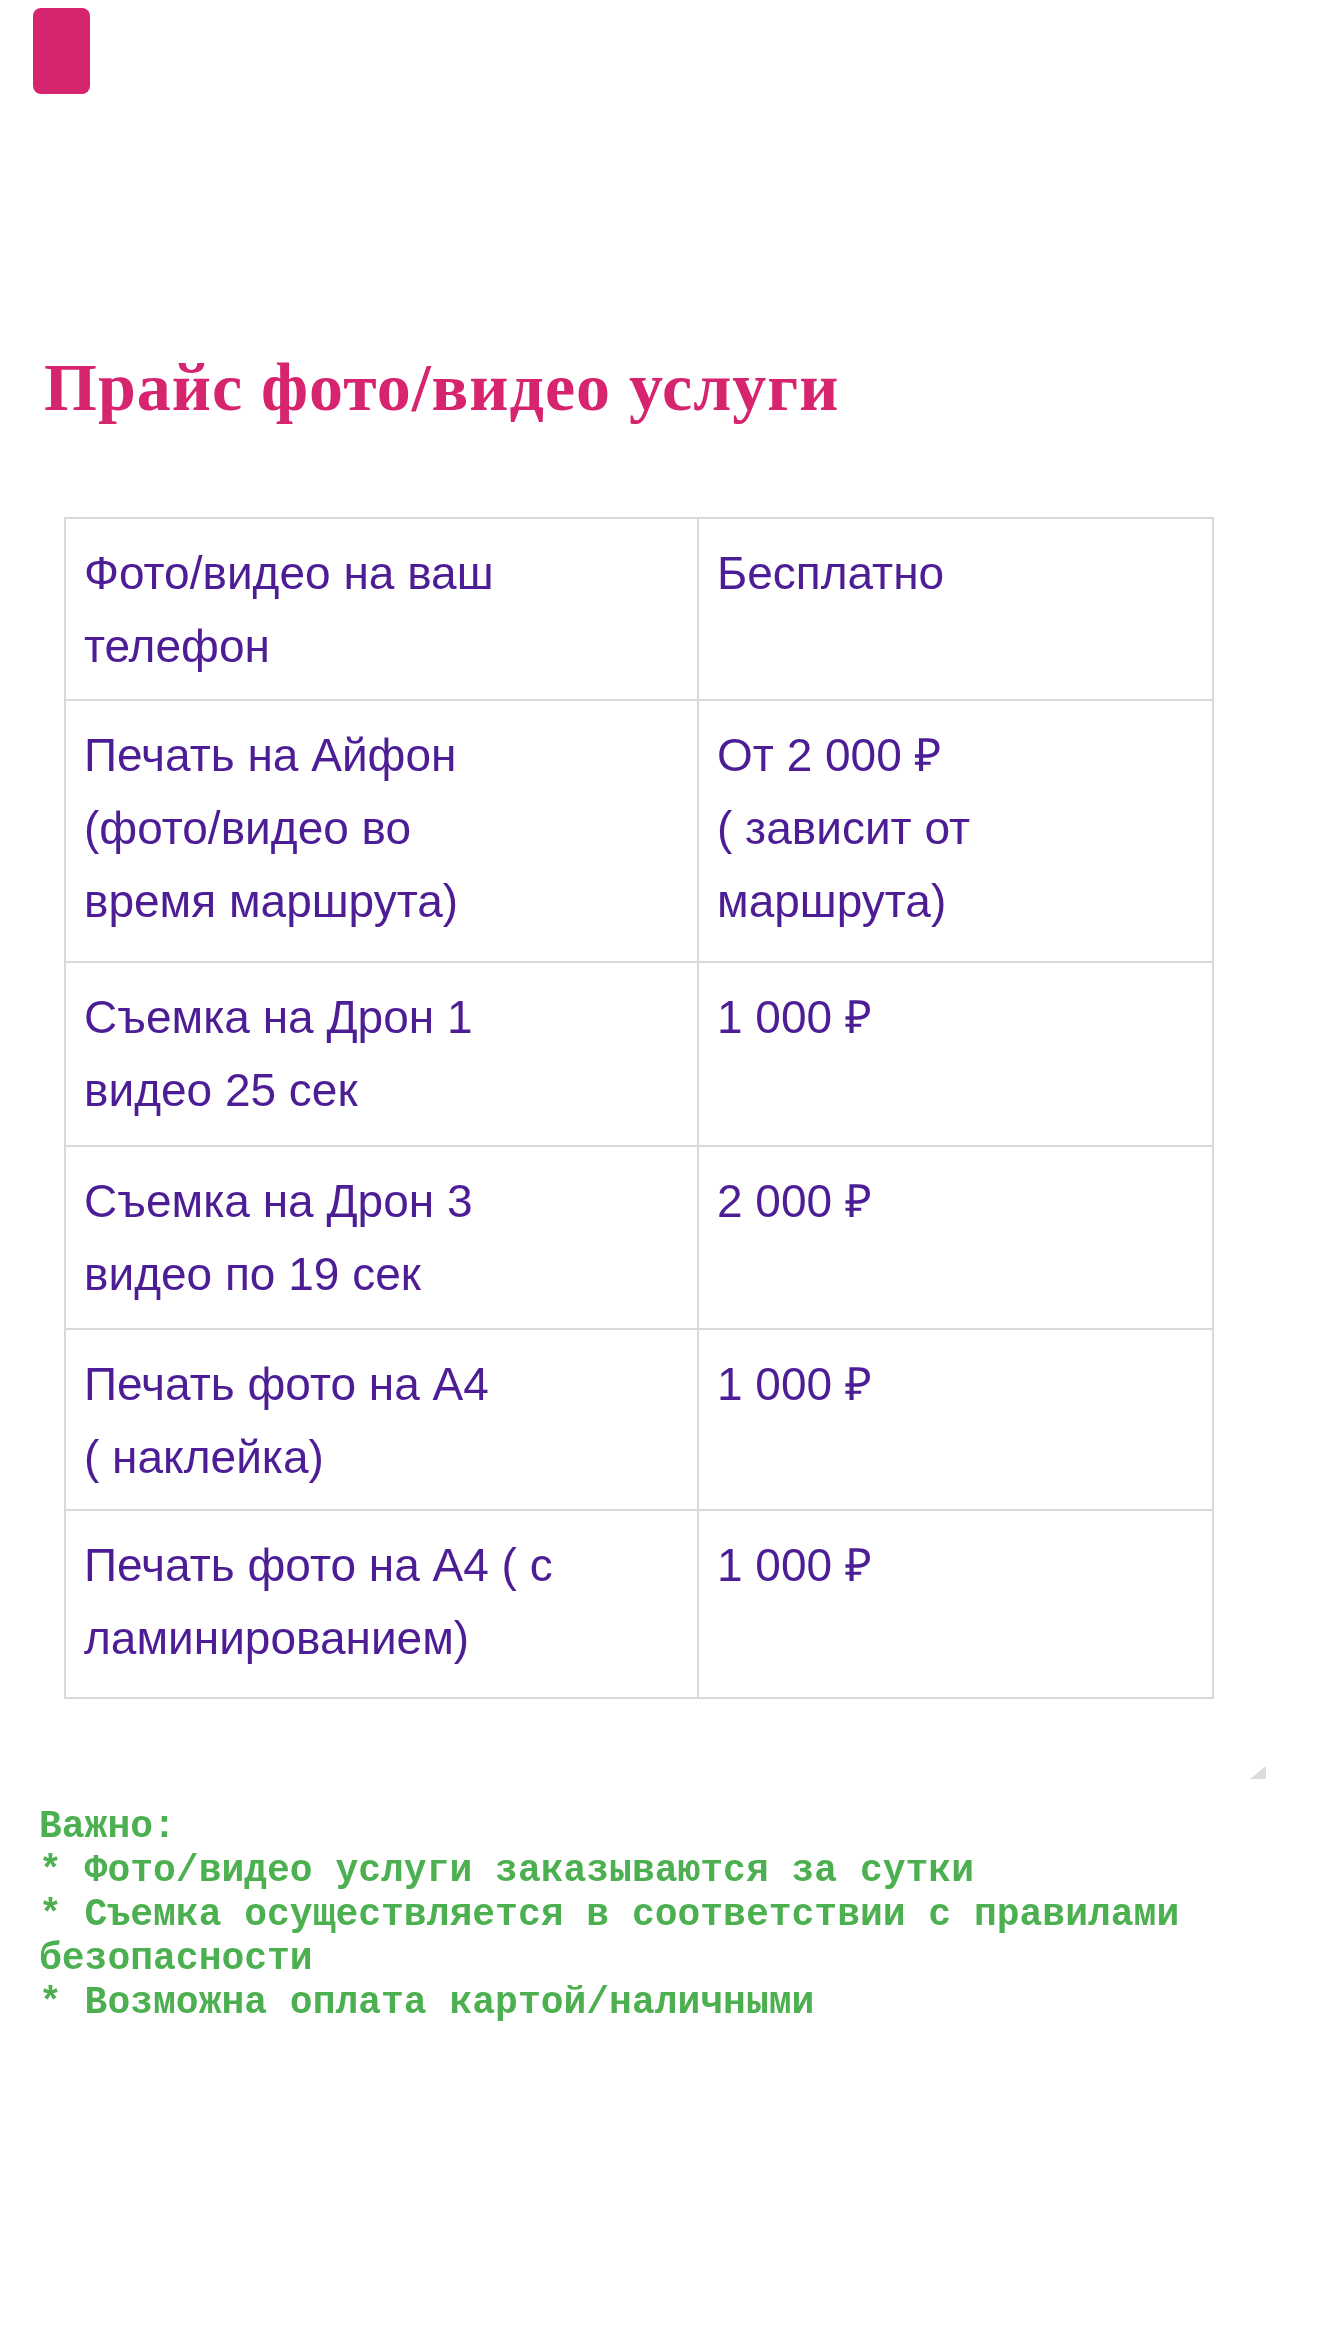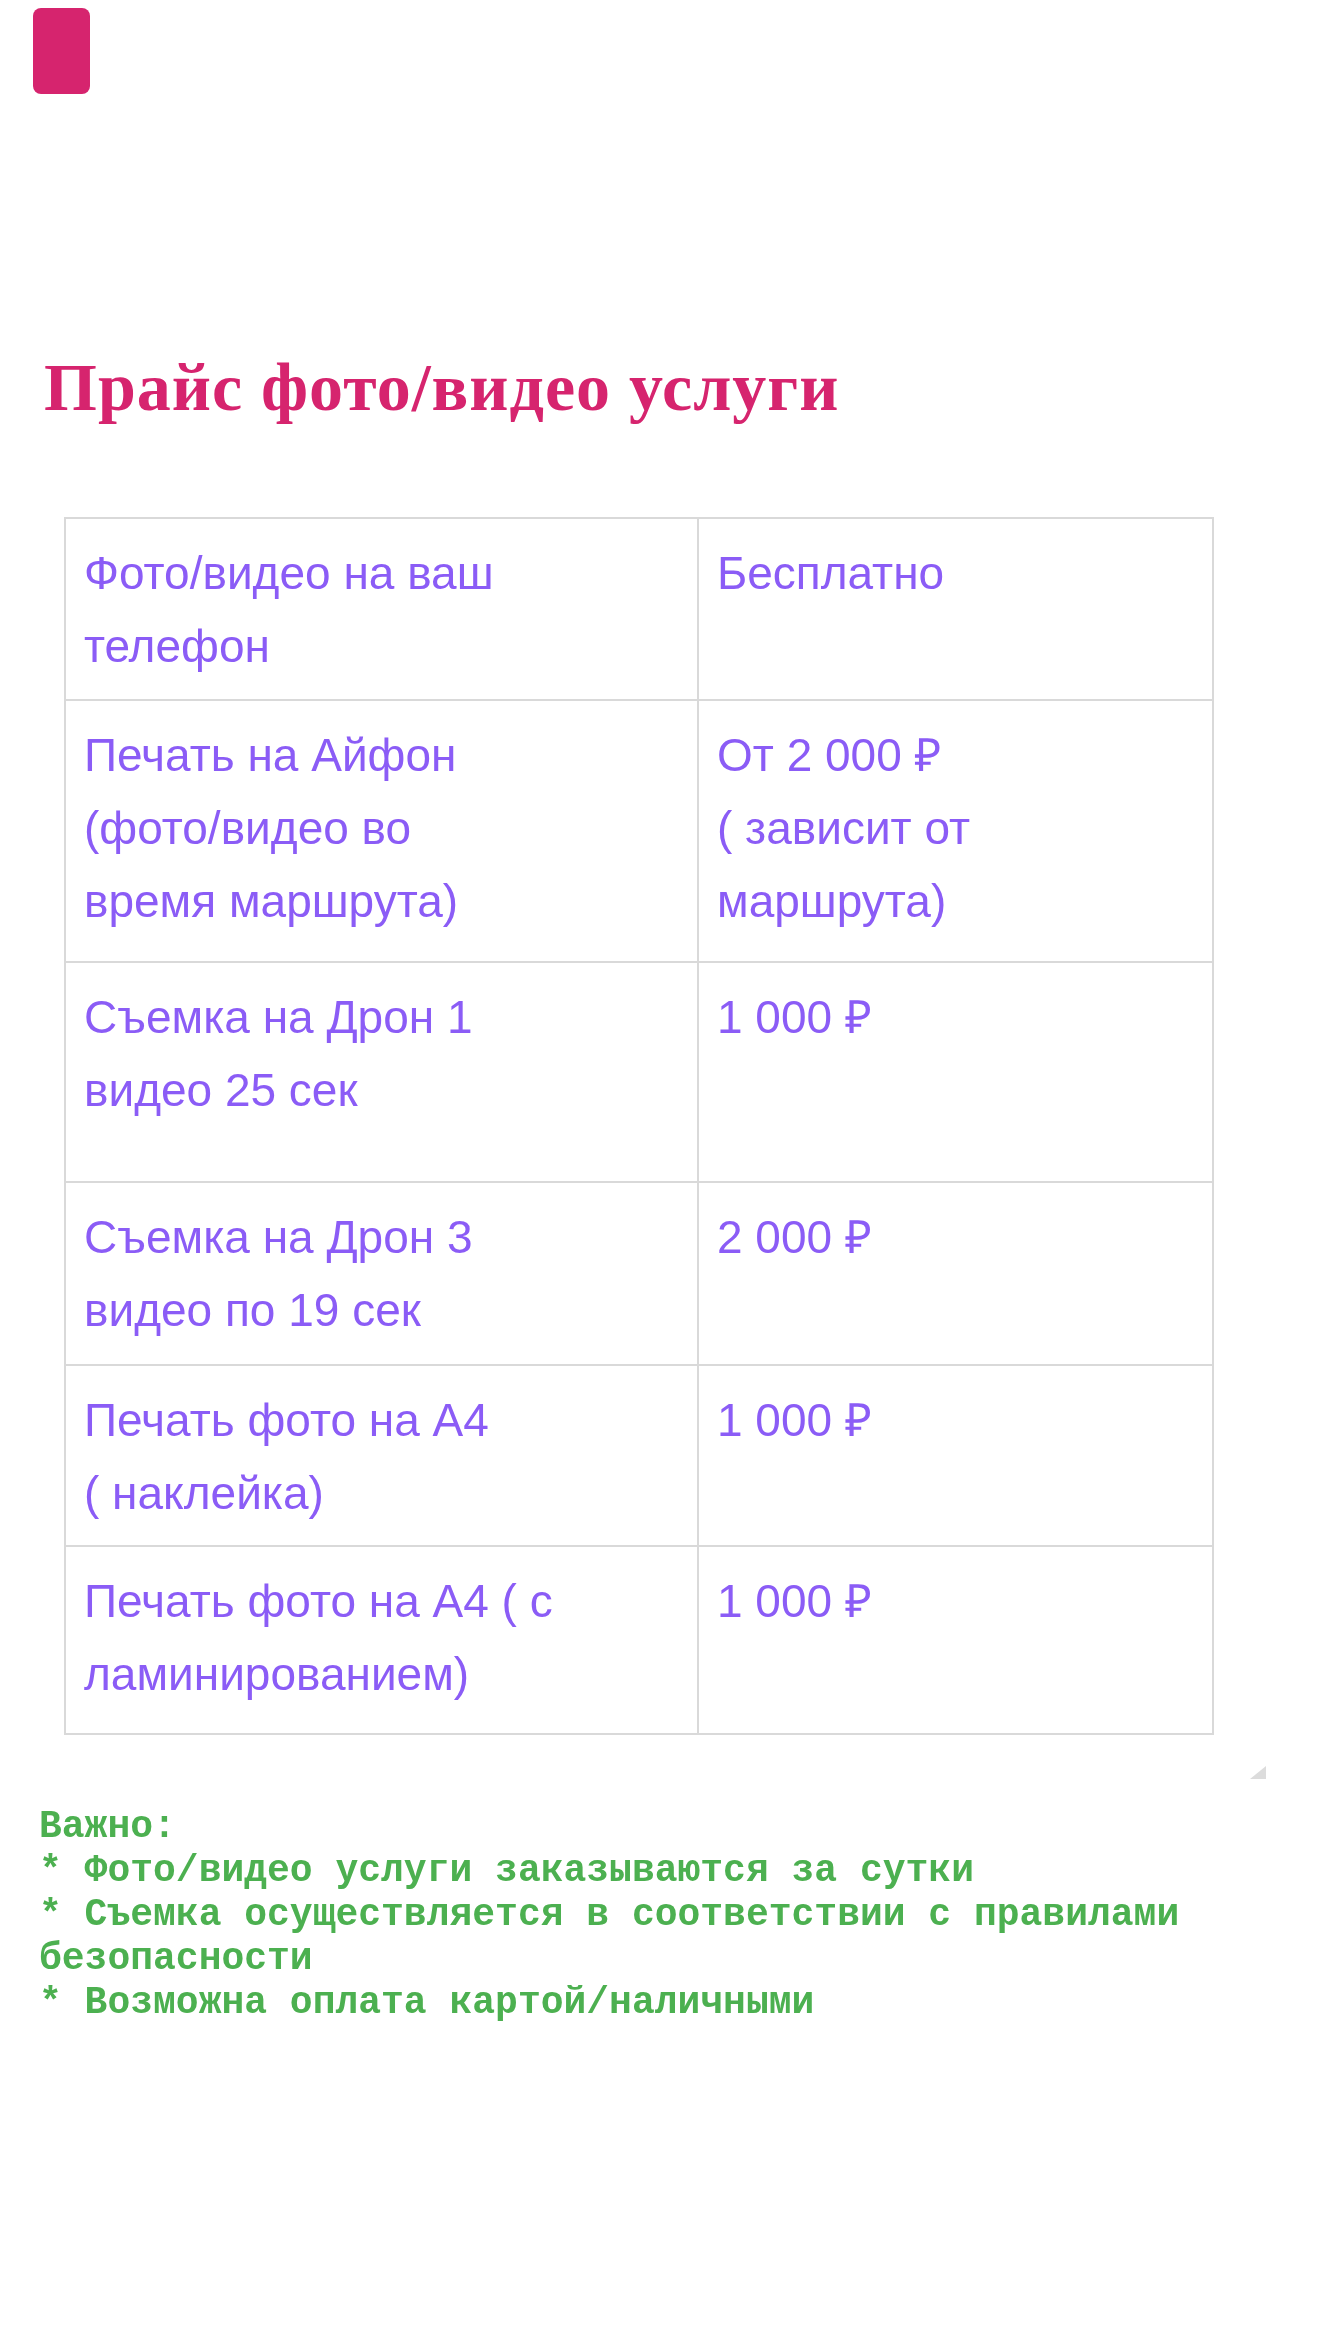--- a/index.html
+++ b/index.html
@@ -38,26 +38,26 @@
     table-layout: fixed;
   }
   .price-table col.c-service { width: 633px; }
   .price-table col.c-price   { width: 515px; }
   .price-table td {
     border: 2px solid #d9d9d9;
     vertical-align: top;
     padding: 18px 12px 0 18px;
     font-size: 46px;
     line-height: 73px;
-    color: #8b5cf6;
+    color: #4c1d95;
     white-space: pre-line;
   }
   .price-table tr.r1 { height: 182px; }
   .price-table tr.r2 { height: 262px; }
-  .price-table tr.r3 { height: 220px; }
+  .price-table tr.r3 { height: 184px; }
   .price-table tr.r4 { height: 183px; }
   .price-table tr.r5 { height: 181px; }
   .price-table tr.r6 { height: 188px; }
   .notes {
     position: absolute;
     left: 39px; top: 1805px;
     font-family: "Liberation Mono", monospace;
     font-weight: bold;
     font-size: 38px;
     color: #4cb050;

